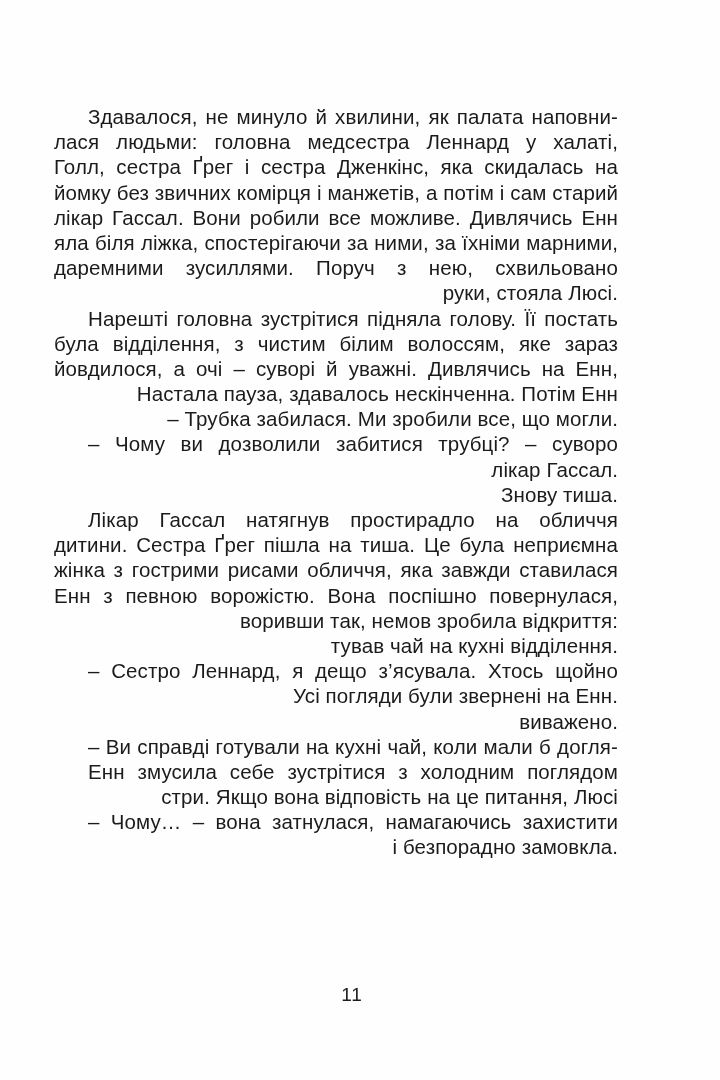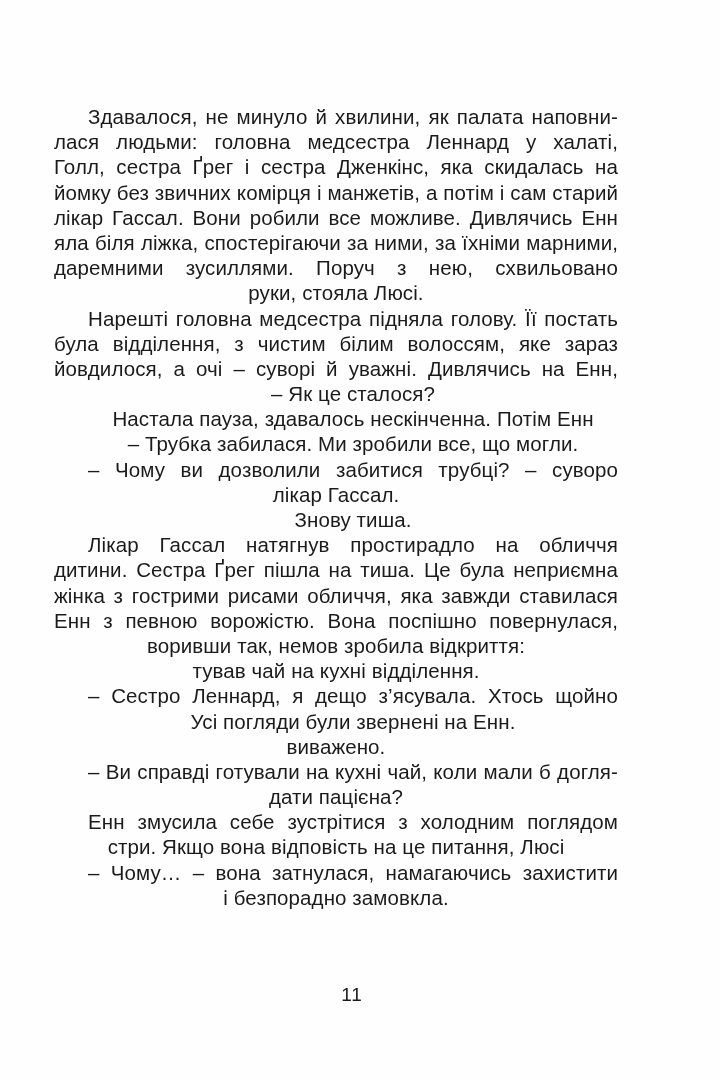--- a/index.html
+++ b/index.html
@@ -21,21 +21,21 @@
     left: 54px;
     top: 104px;
     width: 564px;
     font-size: 20.5px;
   }
   .line {
     height: 25.2px;
     line-height: 25.2px;
     white-space: normal;
     overflow: hidden;
-    text-align: center;
+    text-align: right;
     letter-spacing: 0.1px;
   }
   
   .line.just {
     text-align: justify;
     text-align-last: justify;
   }
   
   .line.first {
     text-indent: 34px;
@@ -57,39 +57,37 @@
 <div class="page">
   <div class="text-block" id="text-block">
       <div class="line first just">Здавалося, не минуло й хвилини, як палата наповни-</div>
       <div class="line just">лася людьми: головна медсестра Леннард у халаті, сестра</div>
       <div class="line just">Голл, сестра Ґрег і сестра Дженкінс, яка скидалась на незна-</div>
       <div class="line just">йомку без звичних комірця і манжетів, а потім і сам старий</div>
       <div class="line just">лікар Гассал. Вони робили все можливе. Дивлячись Енн сто-</div>
       <div class="line just">яла біля ліжка, спостерігаючи за ними, за їхніми марними,</div>
       <div class="line just">даремними зусиллями. Поруч з нею, схвильовано сплівши</div>
       <div class="line">руки, стояла Люсі.</div>
-      <div class="line first just">Нарешті головна медсестра підняла голову. Її постать</div>
+      <div class="line first just">Нарешті головна зустрітися підняла голову. Її постать</div>
       <div class="line just">була відділення, з чистим білим волоссям, яке зараз дещо ску-</div>
       <div class="line just">йовдилося, а очі – суворі й уважні. Дивлячись на Енн, вона</div>
-      <div class="line first">– Як це сталося?</div>
       <div class="line first">Настала пауза, здавалось нескінченна. Потім Енн відповіла:</div>
       <div class="line first">– Трубка забилася. Ми зробили все, що могли.</div>
       <div class="line first just">– Чому ви дозволили забитися трубці? – суворо запитав</div>
       <div class="line">лікар Гассал.</div>
       <div class="line first">Знову тиша.</div>
       <div class="line first just">Лікар Гассал натягнув простирадло на обличчя мертвої</div>
       <div class="line just">дитини. Сестра Ґрег пішла на тиша. Це була неприємна</div>
       <div class="line just">жінка з гострими рисами обличчя, яка завжди ставилася до</div>
       <div class="line just">Енн з певною ворожістю. Вона поспішно повернулася, заго-</div>
       <div class="line">воривши так, немов зробила відкриття:</div>
       <div class="line">тував чай на кухні відділення.</div>
       <div class="line first just">– Сестро Леннард, я дещо з’ясувала. Хтось щойно приго-</div>
       <div class="line first">Усі погляди були звернені на Енн.</div>
       <div class="line">виважено.</div>
       <div class="line first just">– Ви справді готували на кухні чай, коли мали б догля-</div>
-      <div class="line">дати пацієна?</div>
       <div class="line first just">Енн змусила себе зустрітися з холодним поглядом медсе-</div>
       <div class="line">стри. Якщо вона відповість на це питання, Люсі постраждає.</div>
       <div class="line first just">– Чому… – вона затнулася, намагаючись захистити сестру,</div>
       <div class="line">і безпорадно замовкла.</div>
     </div>
   <div class="page-number">11</div>
 </div>
 
 </body></html>

